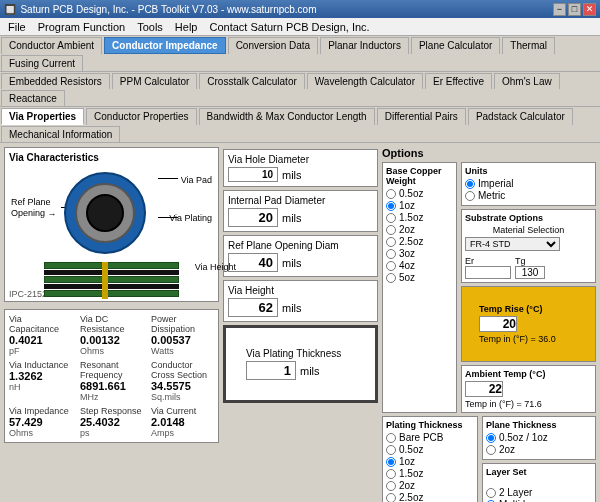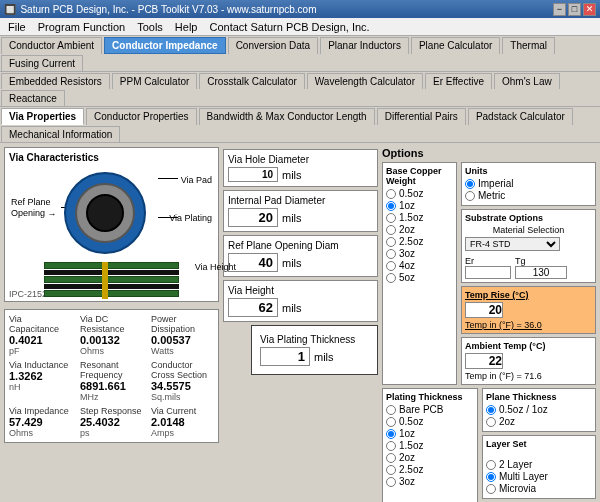--- a/index.html
+++ b/index.html
@@ -213,21 +213,21 @@
     </div>
 
     <div style="background:white; border:1px solid #888; padding:4px;">
       <div style="font-size:10px; margin-bottom:2px;">Via Height</div>
       <div style="display:flex; align-items:center; gap:4px;">
         <input type="text" class="field-value" style="width: 50px; font-size: 13px; font-weight: bold;" value="62">
         <span style="font-size:11px;">mils</span>
       </div>
     </div>
 
-    <div style="background:white; border:1px solid #404040; padding:8px;margin-left:28px;">
+    <div style="background:white; border:3px solid #404040; padding:20px;">
       <div style="font-size:10px; margin-bottom:2px;">Via Plating Thickness</div>
       <div style="display:flex; align-items:center; gap:4px;">
         <input type="text" class="field-value" style="width: 50px; font-size: 13px; font-weight: bold;" value="1">
         <span style="font-size:11px;">mils</span>
       </div>
     </div>
   </div>
 
   <div style="flex:1; display:flex; flex-direction:column; gap:3px;">
 
@@ -291,26 +291,26 @@
           <select style="width:95px; font-size:9px; border:1px solid #888;">
             <option>FR-4 STD</option>
           </select>
           <div style="display:flex; gap:4px; margin-top:3px; align-items:center;">
             <div>
               <span style="font-size:9px;">Er</span><br>
               <input type="text" style="width: 30px; font-size: 10px; border: 1px solid rgb(136, 136, 136); text-align: center; padding-left: 44px;" value="4.6">
             </div>
             <div>
               <span style="font-size:9px;">Tg</span><br>
-              <input type="text" style="width: 52px; font-size: 10px; border: 1px solid rgb(136, 136, 136); text-align: center;" value="130">
+              <input type="text" style="width: 30px; font-size: 10px; border: 1px solid rgb(136, 136, 136); text-align: center;" value="130">
             </div>
           </div>
         </div>
 
-        <div style="background:#fdba74; border:1px solid #888; padding:3px;text-decoration:underline;">
+        <div style="background:#eab308; border:1px solid #888; padding:17px;">
           <div style="font-size:9px; font-weight:bold; margin-bottom:2px;">Temp Rise (°C)</div>
           <input type="text" style="width: 38px; font-size: 12px; font-weight: bold; border: 1px solid rgb(136, 136, 136); text-align: right;" value="20">
           <div style="font-size:9px; margin-top:2px;">Temp in (°F) = 36.0</div>
         </div>
 
         <div style="background:white; border:1px solid #888; padding:3px;">
           <div style="font-size:9px; font-weight:bold; margin-bottom:2px;">Ambient Temp (°C)</div>
           <input type="text" style="width: 38px; font-size: 12px; font-weight: bold; border: 1px solid rgb(136, 136, 136); text-align: right;" value="22">
           <div style="font-size:9px; margin-top:2px;">Temp in (°F) = 71.6</div>
         </div>

